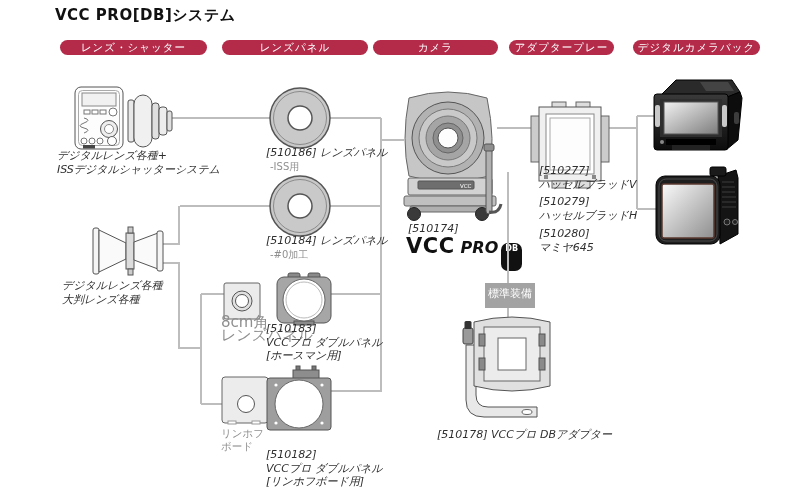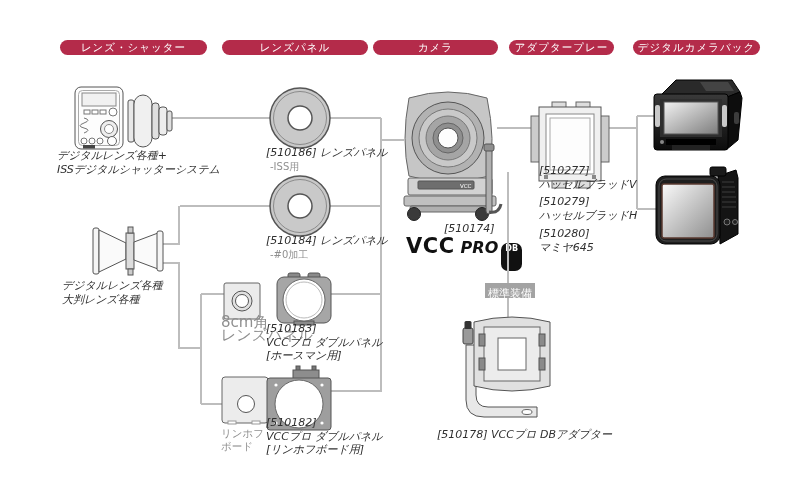--- a/index.html
+++ b/index.html
@@ -12,41 +12,42 @@
     letter-spacing:.5px;
   }
   .ribbon{
     position:absolute;top:40px;height:15px;line-height:15px;border-radius:9px;
     background:var(--ribbon,#b42b4a);color:#fff;font-size:10.5px;text-align:center;
     letter-spacing:1px;
   }
   .lbl{position:absolute;font-size:11px;line-height:13.5px;color:var(--text,#2f2f2f);white-space:nowrap;font-style:italic;}
   .sub{position:absolute;font-size:10px;line-height:12px;color:var(--subtext,#8f8f8f);white-space:nowrap;}
   .badge{
-    position:absolute;left:485px;top:283px;width:50px;height:15px;line-height:21px;
+    position:absolute;left:485px;top:283px;width:50px;height:25px;line-height:21px;
     background:var(--badge,#a3a3a3);color:#fff;font-size:11px;text-align:center;z-index:3;
   }
   .diagram-svg{position:absolute;left:0;top:0;z-index:1;}
   .lbl,.sub,.badge,.title,.ribbon{z-index:2;}
   .cline{stroke:var(--line,#bdbdbd);stroke-width:2;fill:none;}
-  .camera-code{position:absolute;left:408px;top:222px;font-size:11px;margin-left:36px;}
+  .camera-code{position:absolute;left:408px;top:222px;font-size:11px;}
   .camera-logo{position:absolute;left:406px;top:234px;color:#111;white-space:nowrap;}
   .logo-vcc{font-size:21px;font-weight:600;letter-spacing:.5px;}
   .logo-pro{font-size:16px;font-weight:800;font-style:italic;margin-left:6px;}
   .logo-db{
     display:inline-block;background:#111;color:#fff;font-size:8px;font-weight:bold;
     height:28px;line-height:11px;padding:0 4px;border-radius:7px;margin-left:3px;
     transform:translateY(-2px);
   }
 </style>
 </head>
 <body>
 
 <div class="canvas">
 
+  <div class="title">VCC PRO[DB]システム</div>
 
   <div class="ribbon" style="left:60px;width:147px">レンズ・シャッター</div>
   <div class="ribbon" style="left:222px;width:146px">レンズパネル</div>
   <div class="ribbon" style="left:373px;width:125px">カメラ</div>
   <div class="ribbon" style="left:509px;width:105px">アダプタープレート</div>
   <div class="ribbon" style="left:633px;width:127px">デジタルカメラバック</div>
 
   <svg class="diagram-svg" width="800" height="490" viewBox="0 0 800 490">
     <defs>
       <linearGradient id="silver1" x1="0" y1="0" x2="1" y2="1">
@@ -255,21 +256,21 @@
     <span>[510183]</span><br>
     <span>VCCプロ ダブルパネル</span><br>
     <span>[ホースマン用]</span>
   </div>
 
   <div class="sub" style="left:221px;top:427px;font-size:10.5px;line-height:13px">
     <span>リンホフ</span><br>
     <span>ボード</span>
   </div>
 
-  <div class="lbl" style="left:266px;top:416px">
+  <div class="lbl" style="left:266px;top:448px">
     <span>[510182]</span><br>
     <span>VCCプロ ダブルパネル</span><br>
     <span>[リンホフボード用]</span>
   </div>
 
   <div class="lbl camera-code">[510174]</div>
   <div class="camera-logo">
     <span class="logo-vcc">VCC</span><span class="logo-pro">PRO</span><span class="logo-db">DB</span>
   </div>
 

